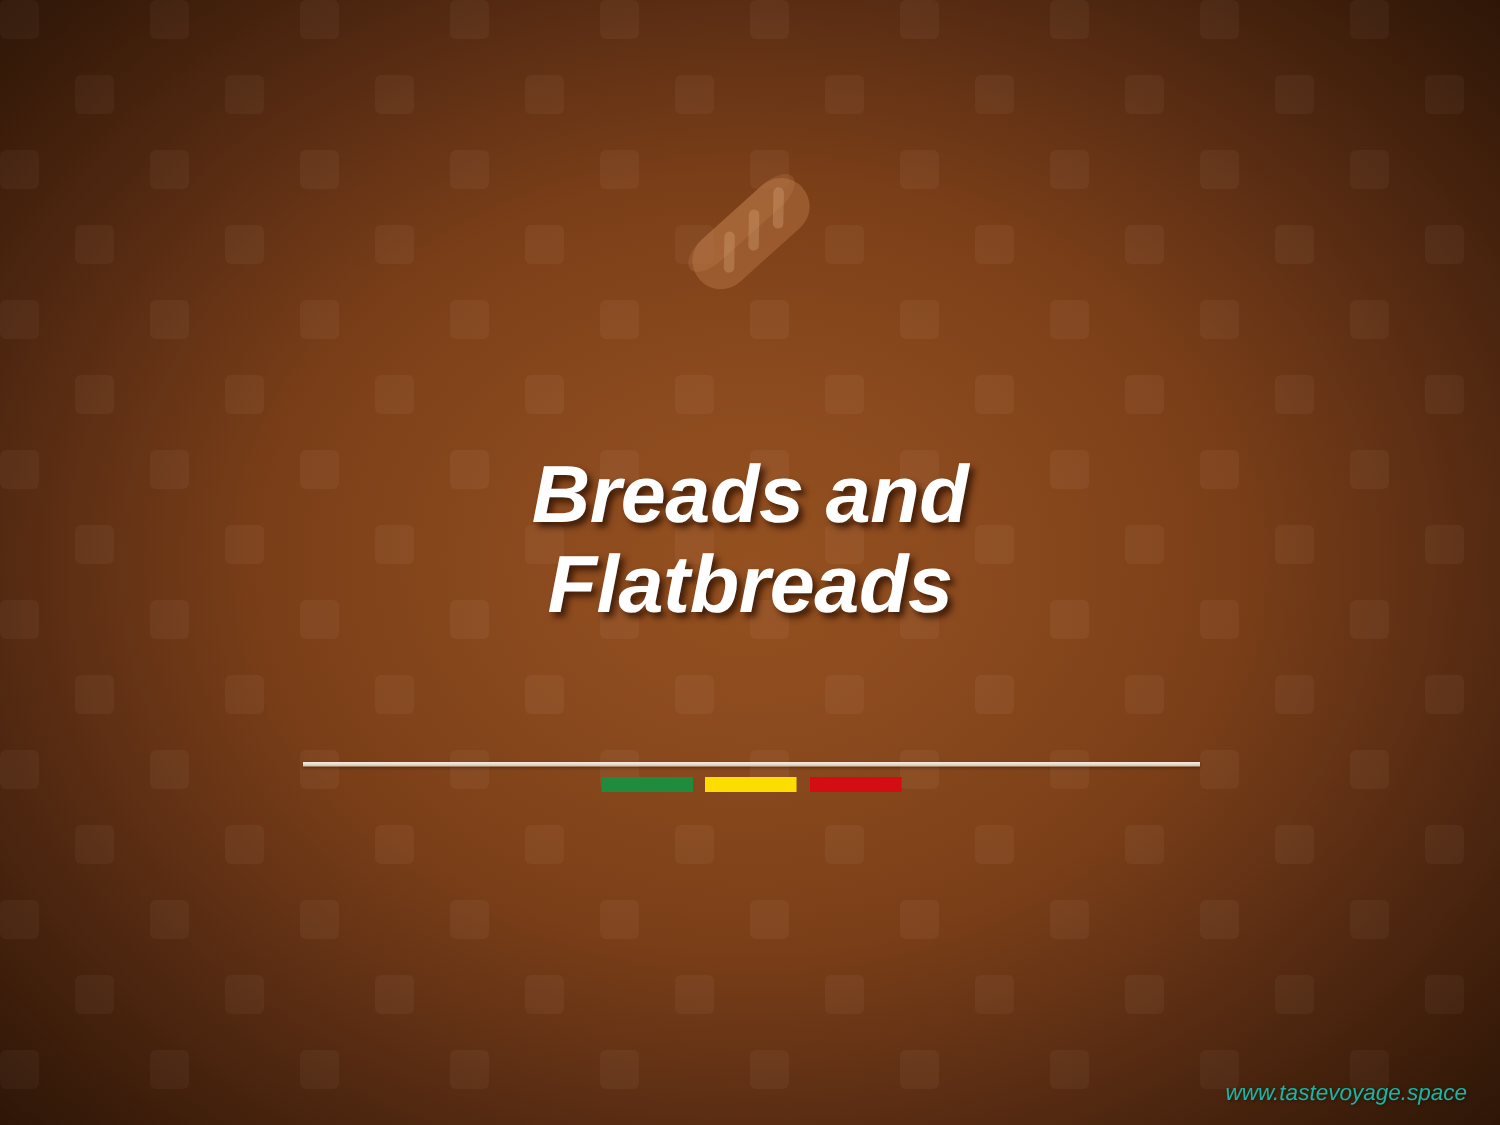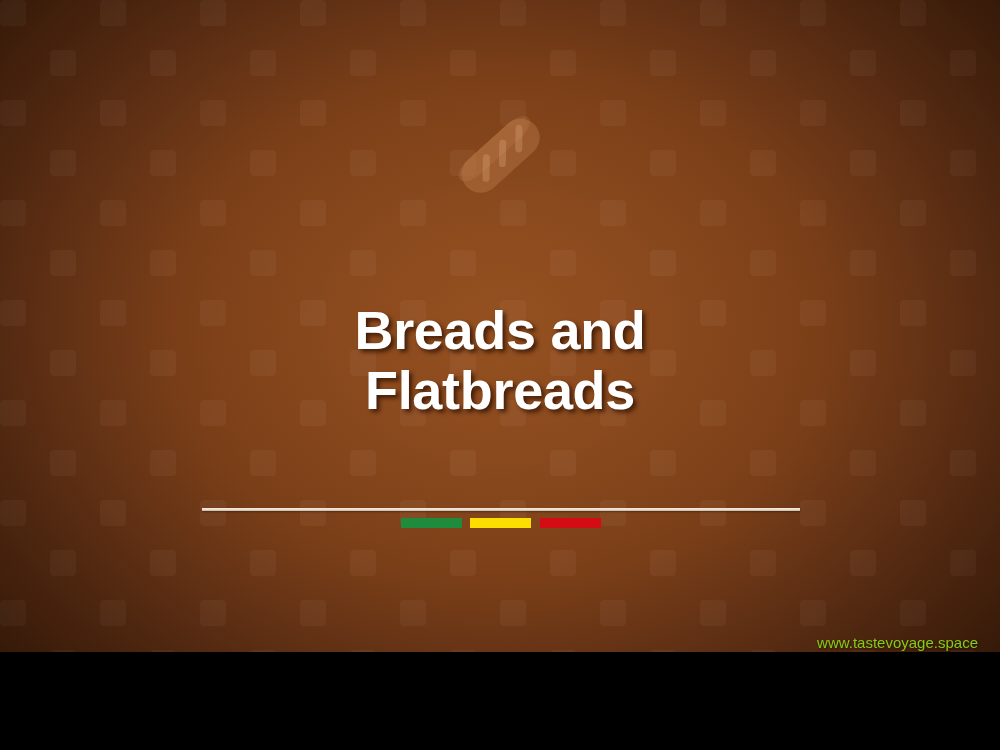--- a/index.html
+++ b/index.html
@@ -7,23 +7,24 @@
     padding: 0;
     background: #000;
   }
   body {
     font-family: "Liberation Sans", sans-serif;
   }
 
   #slide {
     position: relative;
     width: 1000px;
-    height: 652px;
+    height: 750px;
     overflow: hidden;
     background-color: #3b1d0a;
+    font-style: italic;
   }
 
   
   .bg-gradient {
     position: absolute;
     inset: 0;
     background:
       radial-gradient(ellipse 700px 560px at 50% 50%,
         #94501f 0%,
         #8b4a1e 22%,
@@ -112,23 +113,23 @@
     height: 10px;
   }
   .flag-bar.b0 { left: 0px; }
   .flag-bar.b1 { left: 69px; }
   .flag-bar.b2 { left: 139px; }
 
   
   .footer-url {
     position: absolute;
     right: 22px;
-    bottom: 1px;
+    bottom: 13px;
     font-size: 15px;
-    color: #84cc16;
+    color: #14b8a6;
     text-shadow: 1px 1px 2px rgba(30,10,2,0.6);
   }
 </style>
 </head>
 <body>
 
 <div id="slide">
 
   <div class="bg-gradient"></div>
   <div class="sq-grid" id="sq-grid">

